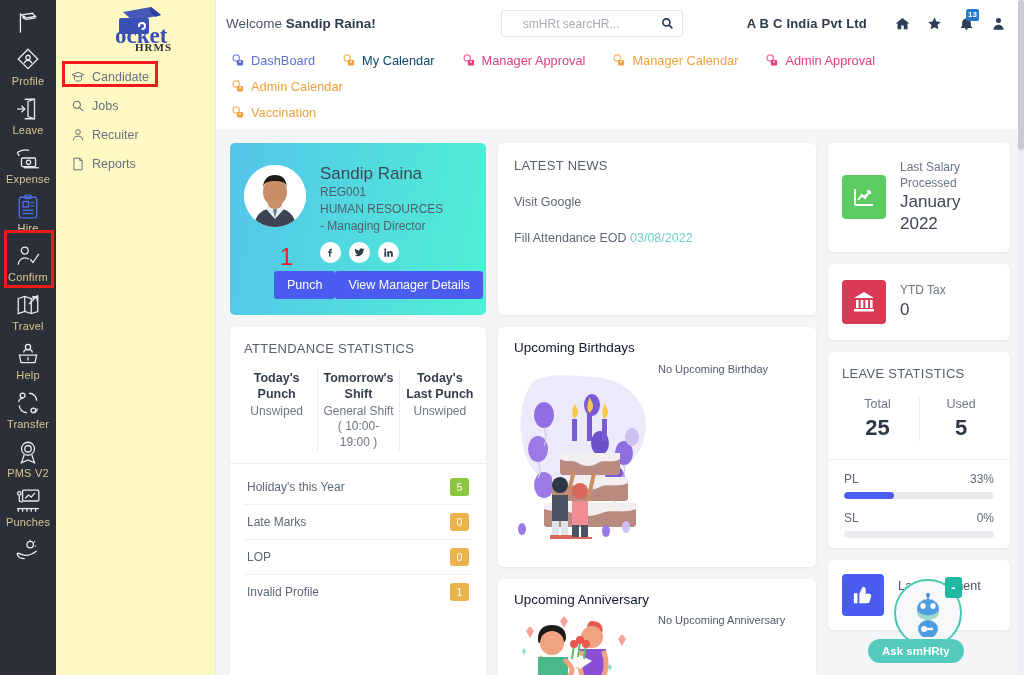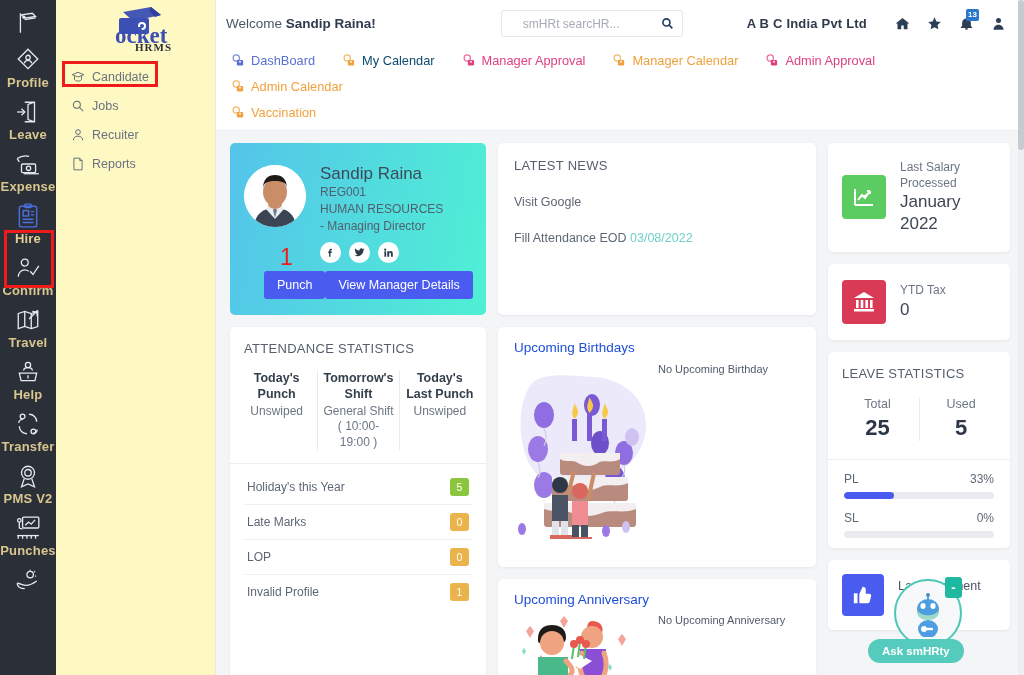--- a/index.html
+++ b/index.html
@@ -19,23 +19,22 @@
   }
   .rail-item {
     width: 46px; display: flex; flex-direction: column; align-items: center;
     padding: 5px 0 3px 0; cursor: pointer; position: relative;
   }
   .rail-item .glyph {
     width: 28px; height: 28px; display: flex; align-items: center; justify-content: center;
   }
   .rail-item .glyph svg { width: 26px; height: 26px; }
   .rail-label {
-    font-size: 13px; color: #d8c68f; margin-top: 1px; letter-spacing: .2px;
+    font-size: 11px; color: #d8c68f; margin-top: 1px; letter-spacing: .2px;
     white-space: nowrap;
-    font-weight: bold;
   }
   .rail-item.active .rail-label { color: #e0cf96; }
 
   
   .navpanel {
     width: 160px; flex: 0 0 160px; background: #fef9c3;
     border-right: 1px solid #e6e8ec; position: relative;
   }
   .logo {
     height: 56px; display: flex; align-items: center; justify-content: center;
@@ -116,21 +115,21 @@
   }
   .pinfo { padding-top: 6px; }
   .pname { font-size: 17px; color: #3d4a56; font-weight: normal; line-height: 1.25; }
   .pmeta { font-size: 12px; color: #50606e; line-height: 1.42; }
   .socials { display: flex; gap: 8px; margin-top: 7px; }
   .soc {
     width: 21px; height: 21px; border-radius: 50%; background: #fff;
     display: flex; align-items: center; justify-content: center; cursor: pointer;
   }
   .soc svg { width: 11px; height: 11px; fill: #2b3b4a; }
-  .pbtns { display: flex; gap: 0; position: absolute; left: 34px; bottom: 16px; }
+  .pbtns { display: flex; gap: 0; position: absolute; left: 44px; bottom: 16px; }
   .pbtn {
     background: #4a5cf0; color: #fff; border: none; border-radius: 3px;
     font-size: 12.5px; padding: 7px 13px; cursor: pointer;
     font-family: "Liberation Sans", sans-serif;
   }
 
   
   .att-card { flex: 1 1 auto; display: flex; flex-direction: column; overflow: hidden; }
   .card-title { font-size: 13px; color: #54606e; padding: 14px 14px 0 14px; letter-spacing: .3px;}
   .att-cols { display: flex; padding: 14px 6px 12px 6px; }
@@ -151,21 +150,21 @@
   }
 
   
   .news-card { height: 172px; padding: 15px 16px; }
   .news-title { font-size: 13px; color: #54606e; letter-spacing: .3px; }
   .news-line { font-size: 12.5px; color: #5d6875; margin-top: 22px; }
   .news-line .dt { color: #6fd0c9; }
 
   
   .illus-card { position: relative; overflow: hidden; }
-  .illus-title { font-size: 13.5px; color: #1d4ed8; padding: 13px 0 0 16px; }
+  .illus-title { font-size: 13.5px; color: #0f172a; padding: 13px 0 0 16px; }
   .illus-none { position: absolute; font-size: 11px; color: #4f5b6b; }
   .illus-svg { position: absolute; }
 
   
   .stat-card { display: flex; align-items: center; gap: 14px; padding: 16px 14px; }
   .stat-ico {
     width: 44px; height: 44px; border-radius: 4px; flex: 0 0 44px;
     display: flex; align-items: center; justify-content: center;
   }
   .stat-ico svg { width: 24px; height: 24px; fill: #fff; }

